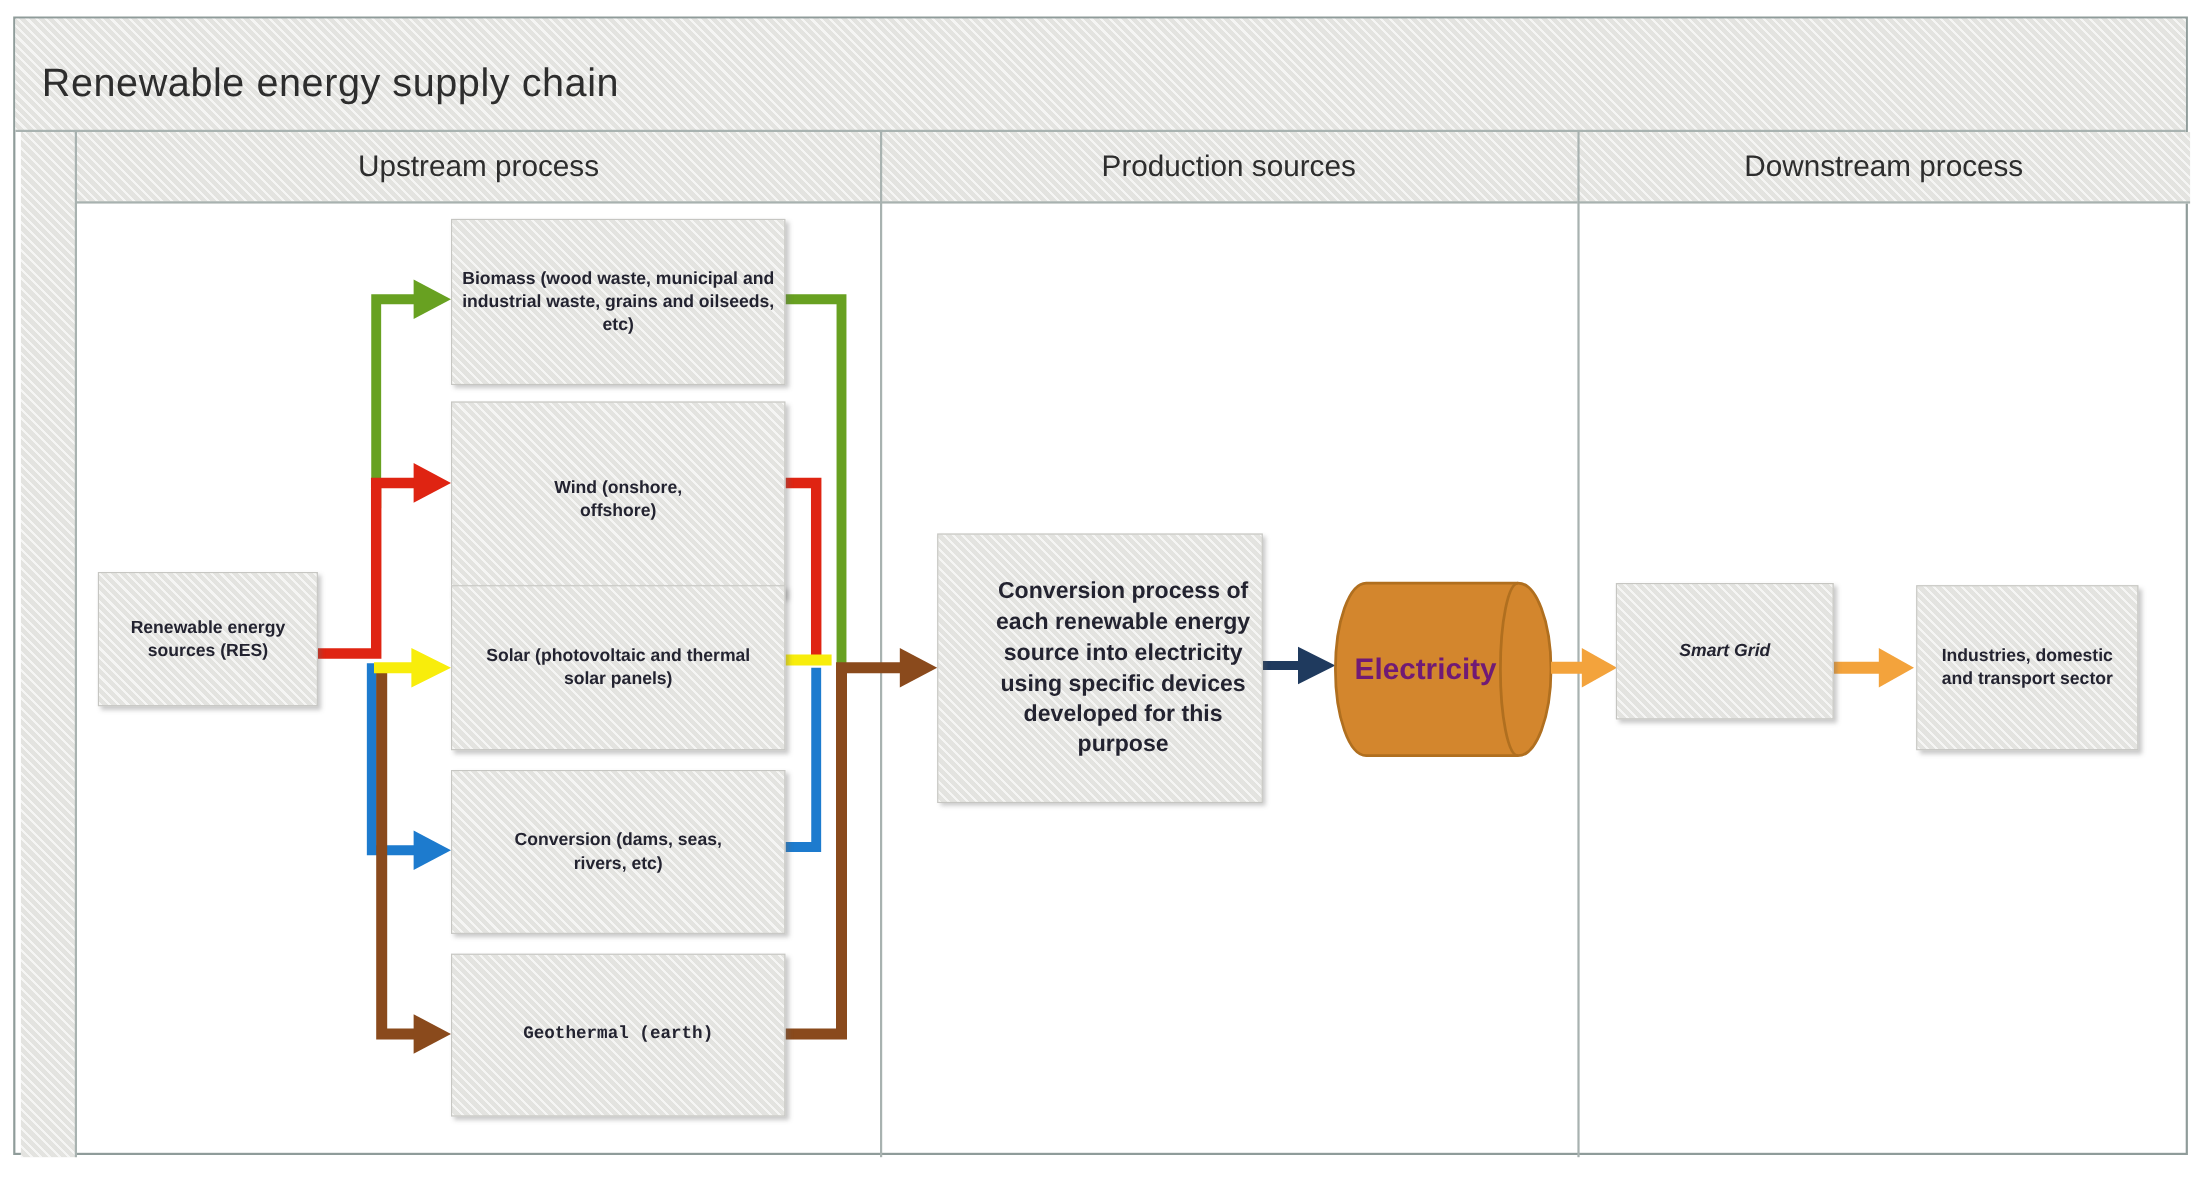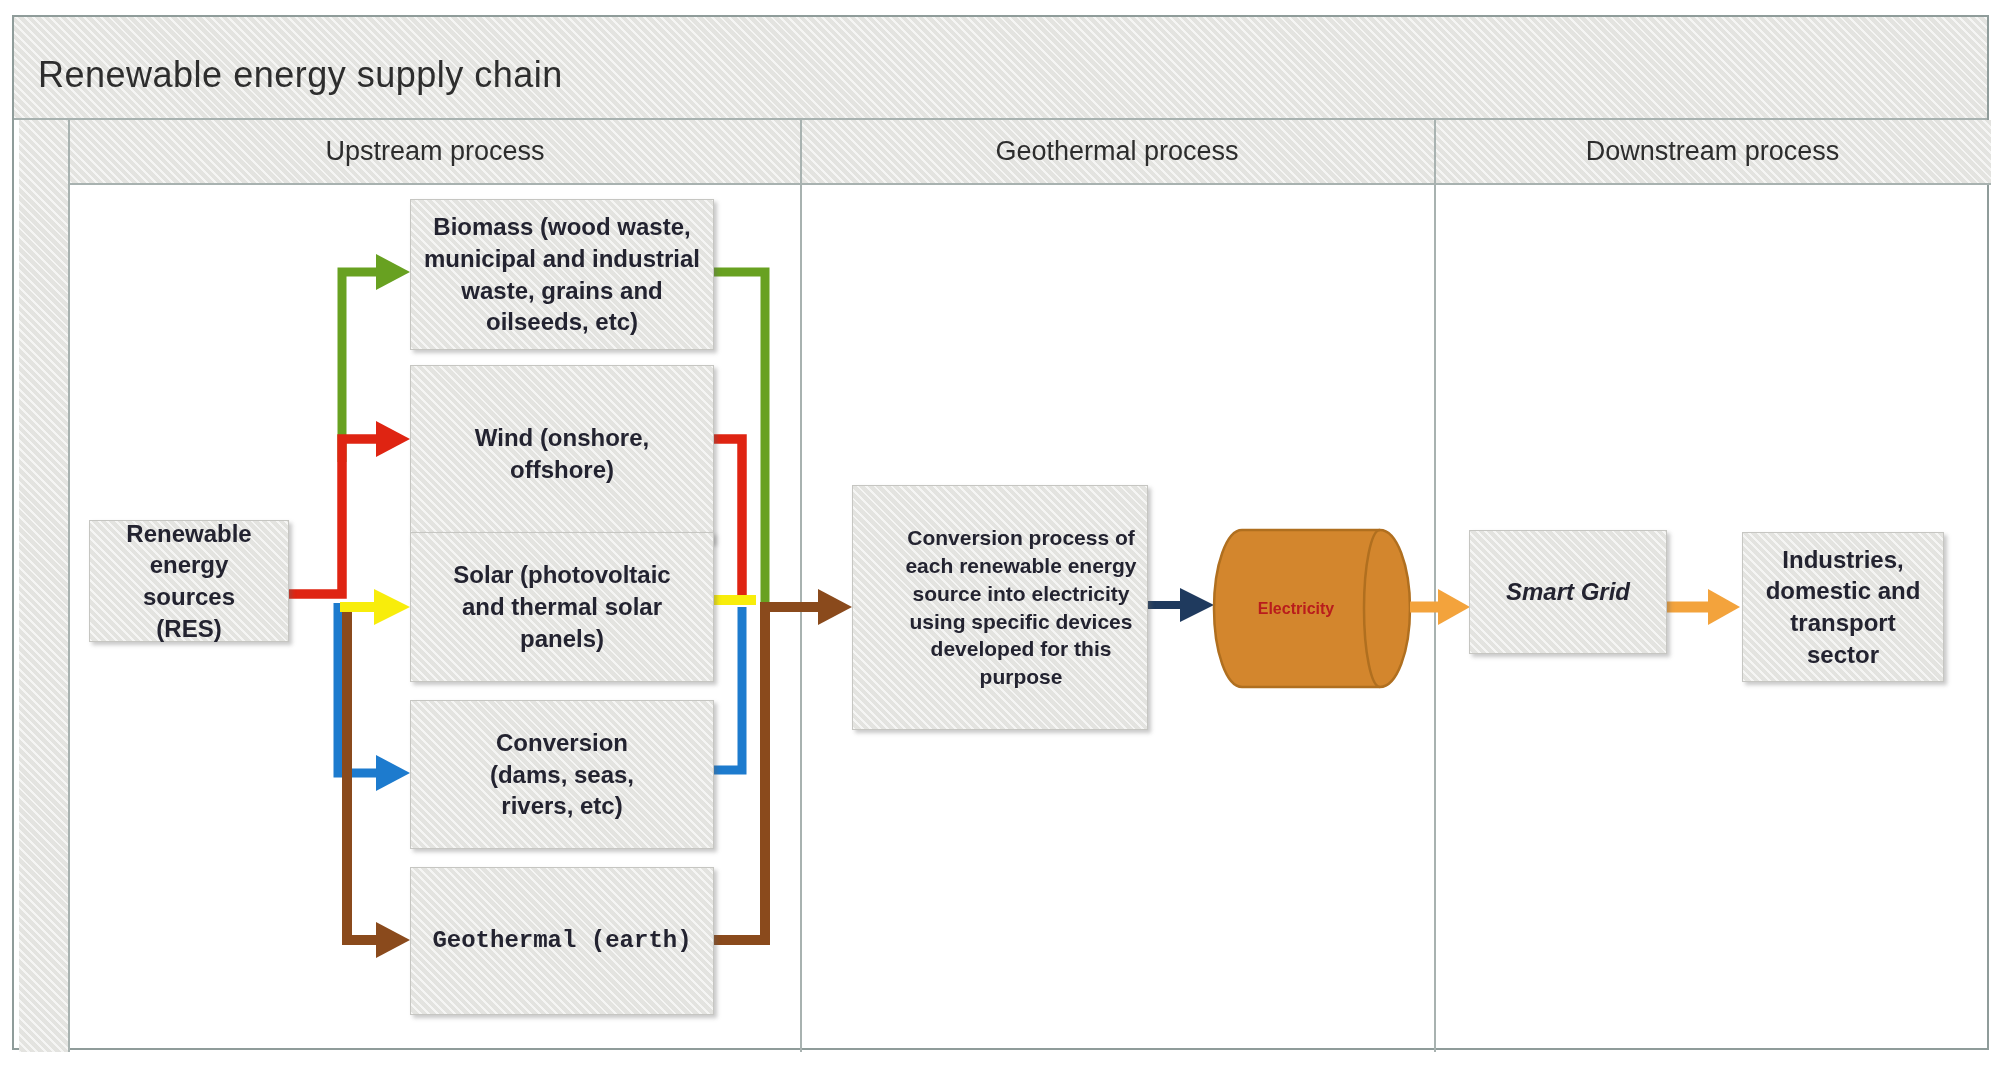--- a/index.html
+++ b/index.html
@@ -36,48 +36,48 @@
     font-size:27px;color:#2d2d2d;
   }
   .vline{
     position:absolute;top:103px;height:932px;width:2px;background:#a8b2b0;
   }
   .node{
     position:absolute;box-sizing:border-box;
     border:1px solid #c6c6c2;
     box-shadow:3px 3px 4px rgba(100,100,100,0.35);
     display:flex;align-items:center;justify-content:center;text-align:center;
-    font-weight:bold;font-size:24px;line-height:1.32;color:#232330;
+    font-weight:bold;font-size:16px;line-height:1.32;color:#232330;
     padding:6px;
   }
   .node span{display:block;margin:0 auto;}
   .overlay{position:absolute;left:0;top:0;pointer-events:none;}
   .cyl-label{
     position:absolute;left:1198px;top:513px;width:168px;height:157px;
     display:flex;align-items:center;justify-content:center;
-    font-weight:bold;font-size:16px;color:#b91c1c;
+    font-weight:bold;font-size:27px;color:#701a75;
   }
 </style>
 </head>
 <body>
 
 <div class="canvas">
   <div class="frame">
 
     <div class="title-band hatch">
       <h1>Renewable energy supply chain</h1>
     </div>
 
     <div class="side-band hatch"></div>
 
     <div class="col-header hatch" style="left:56px;width:730px;">
       <span>Upstream process</span>
     </div>
     <div class="col-header hatch" style="left:786px;width:634px;">
-      <span>Geothermal process</span>
+      <span>Production sources</span>
     </div>
     <div class="col-header hatch" style="left:1420px;width:557px;">
       <span>Downstream process</span>
     </div>
 
     <div class="vline" style="left:786px;"></div>
     <div class="vline" style="left:1420px;"></div>
 
     <svg class="overlay" width="1977" height="1035" viewBox="0 0 1977 1035">
 

